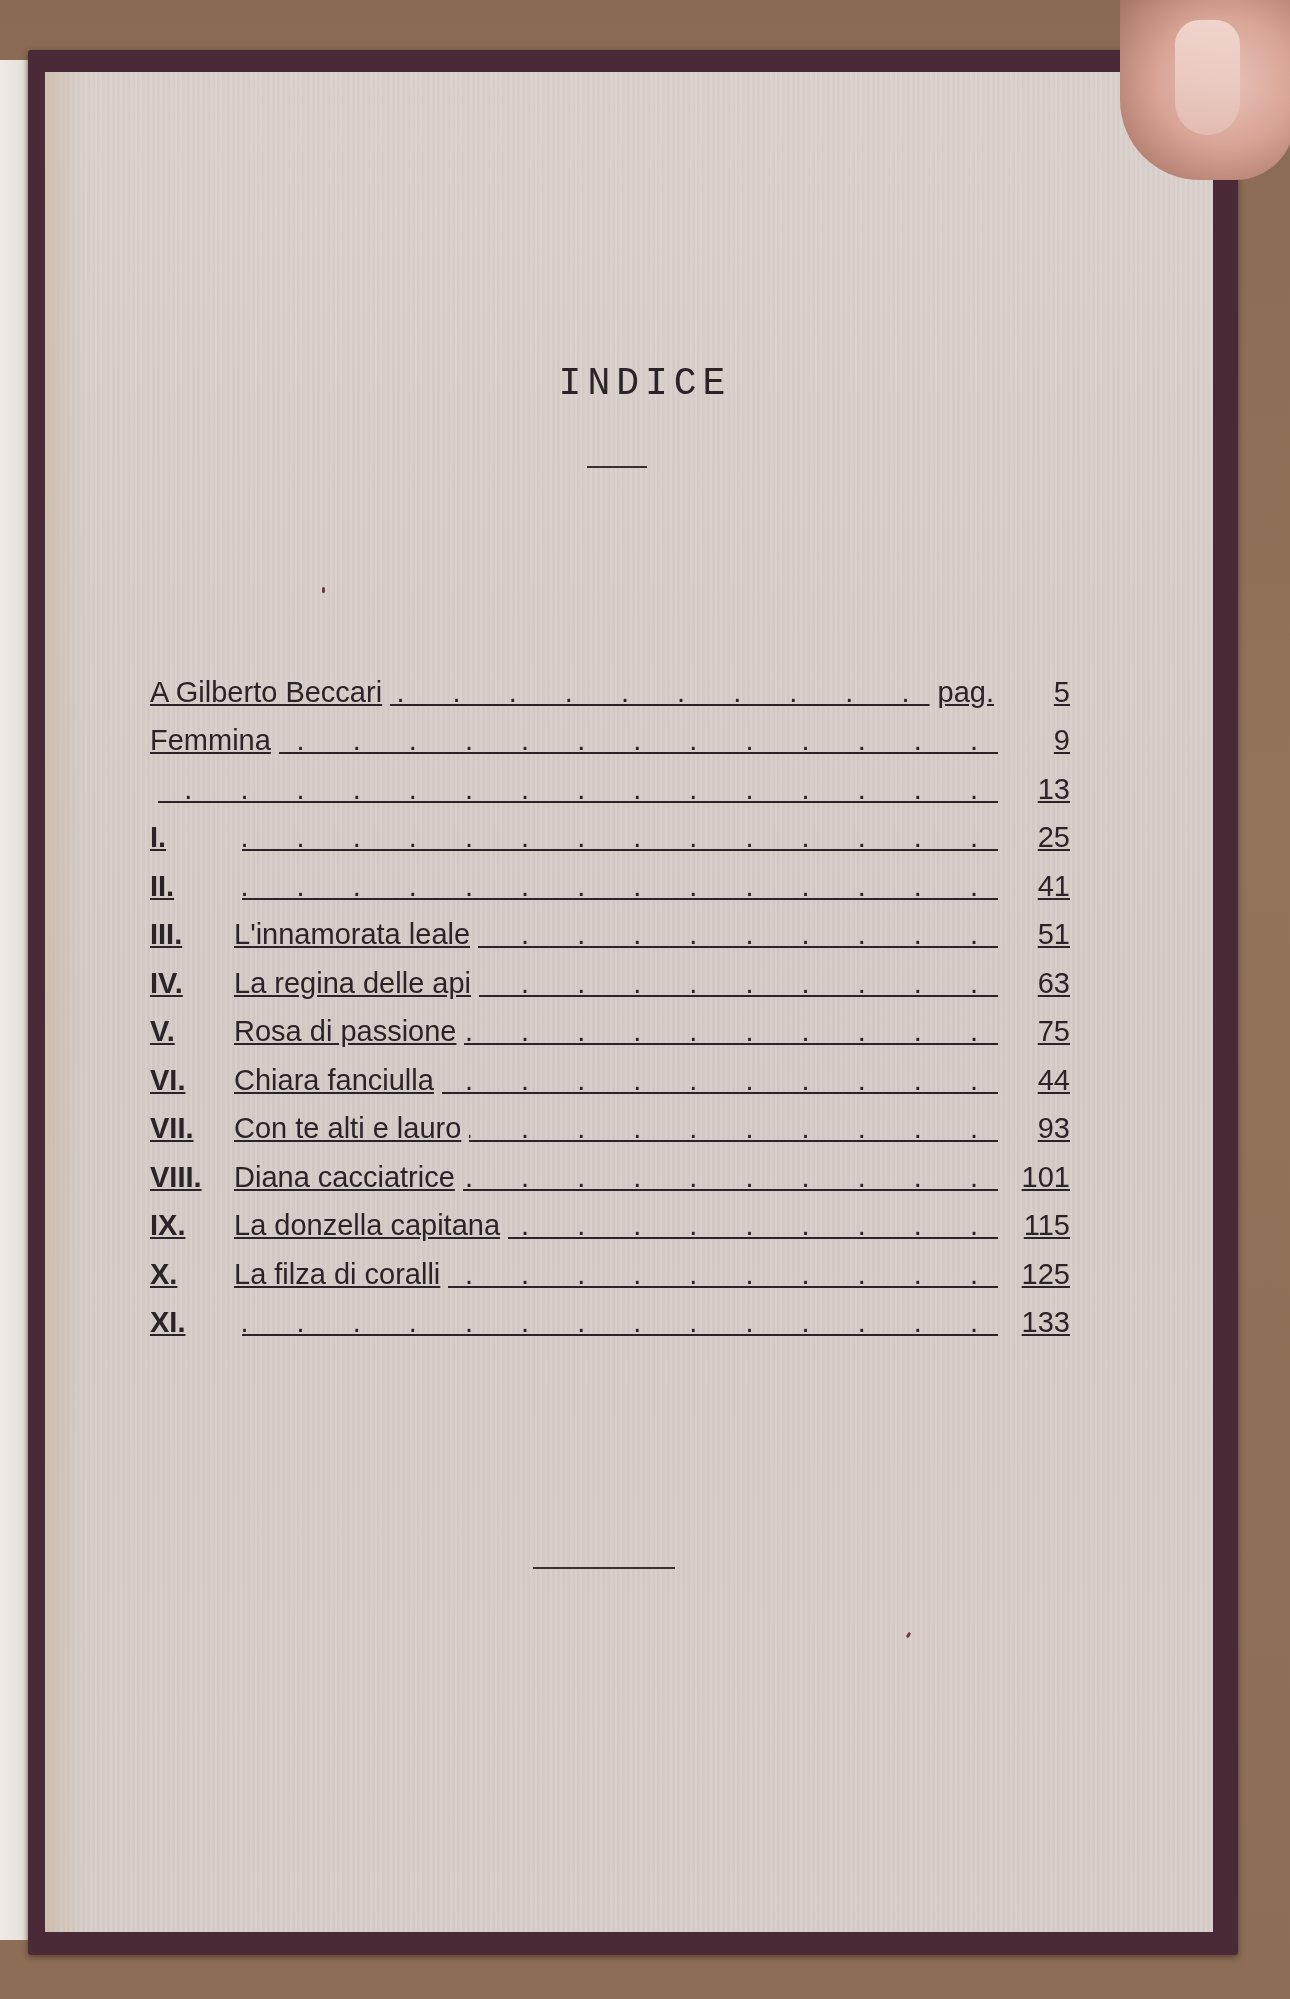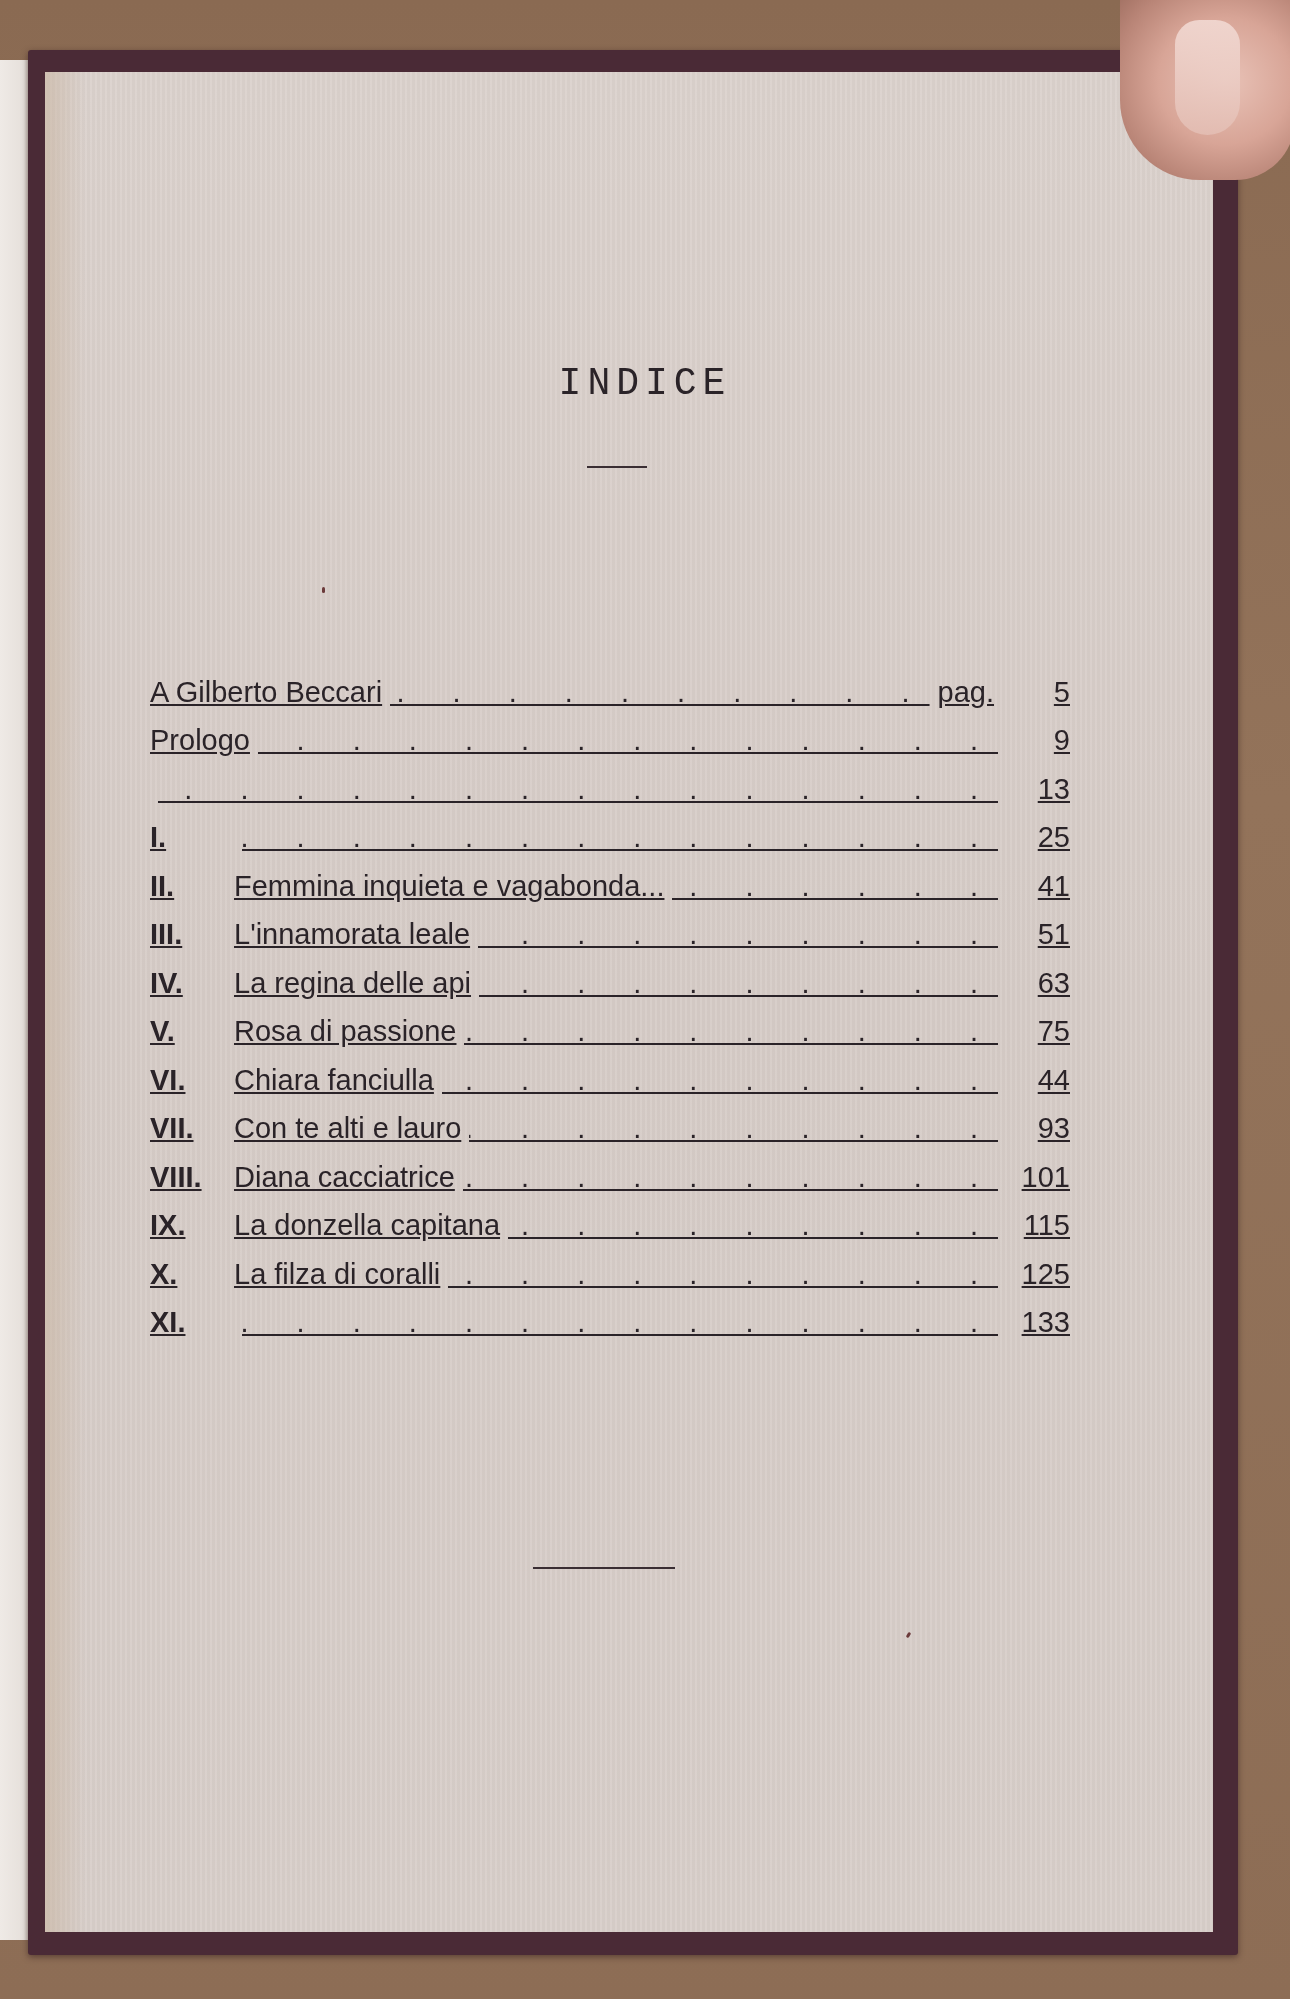--- a/index.html
+++ b/index.html
@@ -85,36 +85,35 @@
 <div class="rule-top"></div>
 
 <div class="toc">
   <div class="row">
     <span class="label">A Gilberto Beccari</span>
     <span class="dots">. . . . . . . . . . . . . . . . . . . . . . . . . .</span>
     <span class="pag">pag.</span>
     <span class="page-num">5</span>
   </div>
   <div class="row">
-    <span class="label">Prologo</span>
+    <span class="label">Femmina</span>
     <span class="dots">. . . . . . . . . . . . . . . . . . . . . . . . . .</span>
     <span class="page-num">9</span>
   </div>
   <div class="row">
     <span class="dots">. . . . . . . . . . . . . . . . . . . . . . . . . .</span>
     <span class="page-num">13</span>
   </div>
   <div class="row">
     <span class="num">I.</span>
     <span class="dots">. . . . . . . . . . . . . . . . . . . . . . . . . .</span>
     <span class="page-num">25</span>
   </div>
   <div class="row">
     <span class="num">II.</span>
-    <span class="label">Femmina inquieta e vagabonda...</span>
     <span class="dots">. . . . . . . . . . . . . . . . . . . . . . . . . .</span>
     <span class="page-num">41</span>
   </div>
   <div class="row">
     <span class="num">III.</span>
     <span class="label">L'innamorata leale</span>
     <span class="dots">. . . . . . . . . . . . . . . . . . . . . . . . . .</span>
     <span class="page-num">51</span>
   </div>
   <div class="row">

